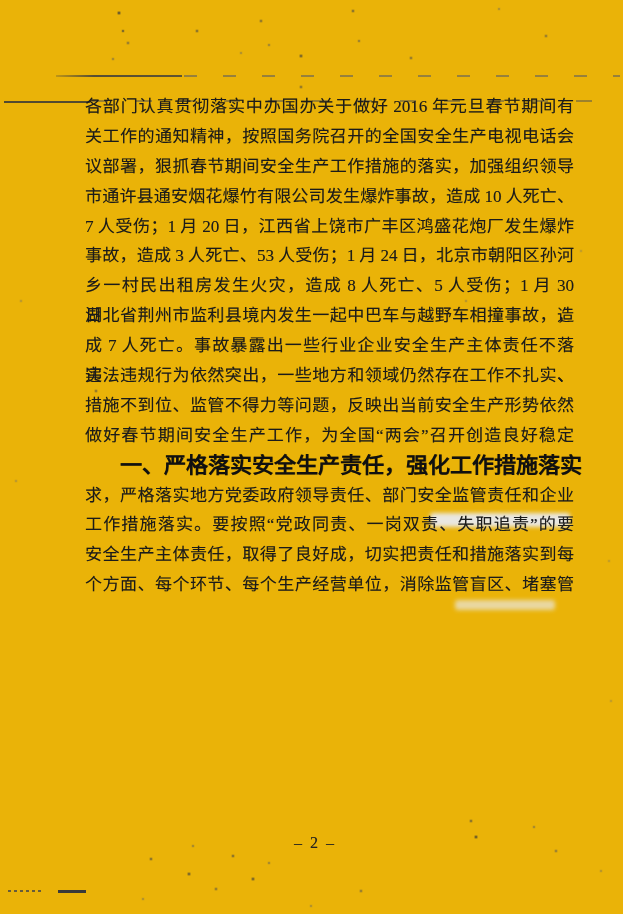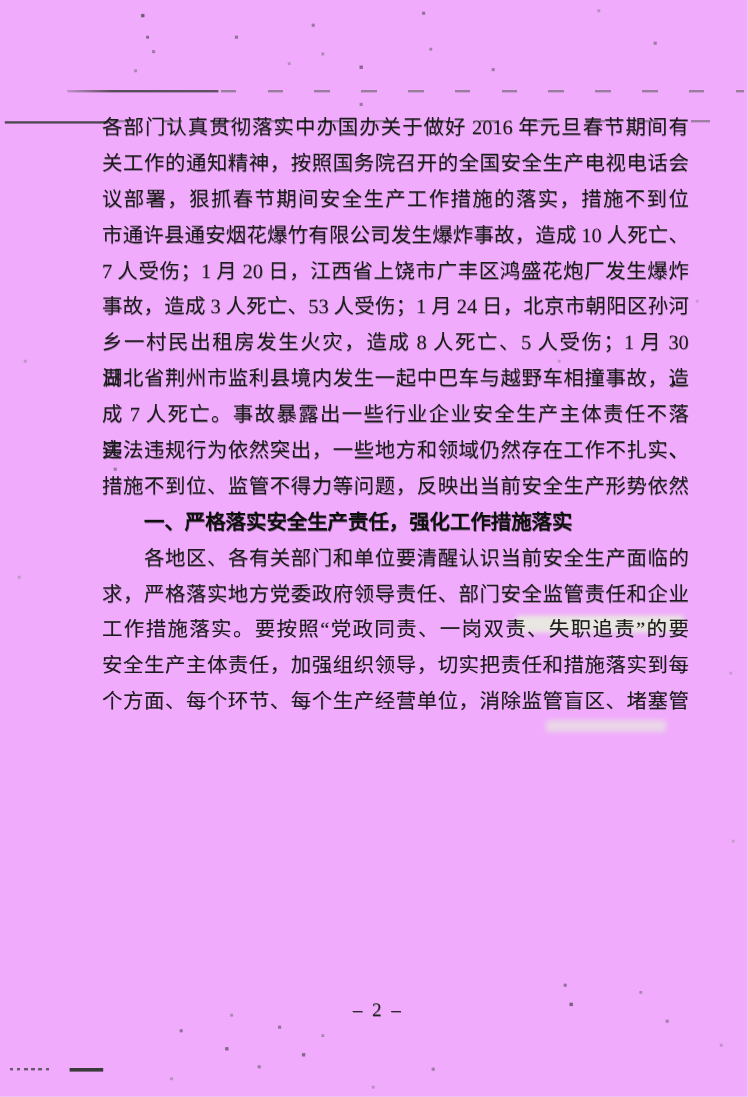--- a/index.html
+++ b/index.html
@@ -1,20 +1,20 @@
 <!DOCTYPE html>
 <html lang="zh-CN"><head>
 <meta charset="utf-8">
 <style>
   html,body { margin:0; padding:0; background:#e8e8e8; }
   .page {
     position:relative;
     width:623px; height:914px;
     margin:0 auto;
-    background:#f0abfc;
+    background:#eab308;
     overflow:hidden;
     font-family:"Liberation Serif","DejaVu Serif",serif;
   }
   
   .textblock {
     position:absolute;
     left:85px; top:92px;
     width:489px;
   }
   .line {
@@ -26,21 +26,21 @@
     text-align-last:left;
     word-spacing:-0.5px;
     text-shadow:0.3px 0.3px 0 rgba(20,20,20,0.35);
     white-space:nowrap;
   }
   .line.full { text-align-last:justify; white-space:normal; }
   .line.indent { padding-left:35px; }
   .line.heading {
     font-family:"Liberation Sans","DejaVu Sans",sans-serif;
     font-weight:700;
-    font-size:17px;
+    font-size:22px;
     color:#101010;
     text-shadow:0.4px 0.4px 0 rgba(0,0,0,0.4);
   }
   
   .pagenum {
     position:absolute;
     left:60px; top:833px; width:510px;
     text-align:center;
     font-size:16px; line-height:20px;
     color:#222;
@@ -133,34 +133,34 @@
   <div class="art art-top-dash"></div>
   <div class="art art-mid-solid"></div>
   <div class="art art-mid-dash"></div>
   <div class="speckles"></div>
   <div class="smudge smudge-1"></div>
   <div class="smudge smudge-2"></div>
 
   <div class="textblock" id="textblock">
       <div class="line full">各部门认真贯彻落实中办国办关于做好 2016 年元旦春节期间有</div>
       <div class="line full">关工作的通知精神，按照国务院召开的全国安全生产电视电话会</div>
-      <div class="line full">议部署，狠抓春节期间安全生产工作措施的落实，措施不到位</div>
+      <div class="line full">议部署，狠抓春节期间安全生产工作措施的落实，加强组织领导</div>
       <div class="line full">市通许县通安烟花爆竹有限公司发生爆炸事故，造成 10 人死亡、</div>
       <div class="line full">7 人受伤；1 月 20 日，江西省上饶市广丰区鸿盛花炮厂发生爆炸</div>
       <div class="line full">事故，造成 3 人死亡、53 人受伤；1 月 24 日，北京市朝阳区孙河</div>
       <div class="line full">乡一村民出租房发生火灾，造成 8 人死亡、5 人受伤；1 月 30 日，</div>
       <div class="line full">湖北省荆州市监利县境内发生一起中巴车与越野车相撞事故，造</div>
       <div class="line full">成 7 人死亡。事故暴露出一些行业企业安全生产主体责任不落实、</div>
       <div class="line full">违法违规行为依然突出，一些地方和领域仍然存在工作不扎实、</div>
       <div class="line full">措施不到位、监管不得力等问题，反映出当前安全生产形势依然</div>
+      <div class="line full">做好春节期间安全生产工作，为全国“两会”召开创造良好稳定</div>
       <div class="line indent heading">一、严格落实安全生产责任，强化工作措施落实</div>
-      <div class="line full indent">各地区、各有关部门和单位要清醒认识当前安全生产面临的</div>
       <div class="line full">求，严格落实地方党委政府领导责任、部门安全监管责任和企业</div>
       <div class="line full">工作措施落实。要按照“党政同责、一岗双责、失职追责”的要</div>
-      <div class="line full">安全生产主体责任，加强组织领导，切实把责任和措施落实到每</div>
+      <div class="line full">安全生产主体责任，取得了良好成，切实把责任和措施落实到每</div>
       <div class="line full">个方面、每个环节、每个生产经营单位，消除监管盲区、堵塞管</div>
     </div>
 
   <div class="pagenum">– 2 –</div>
 
   <div class="art art-bl-dotted"></div>
   <div class="art art-bl-solid"></div>
 
 </div>
 

